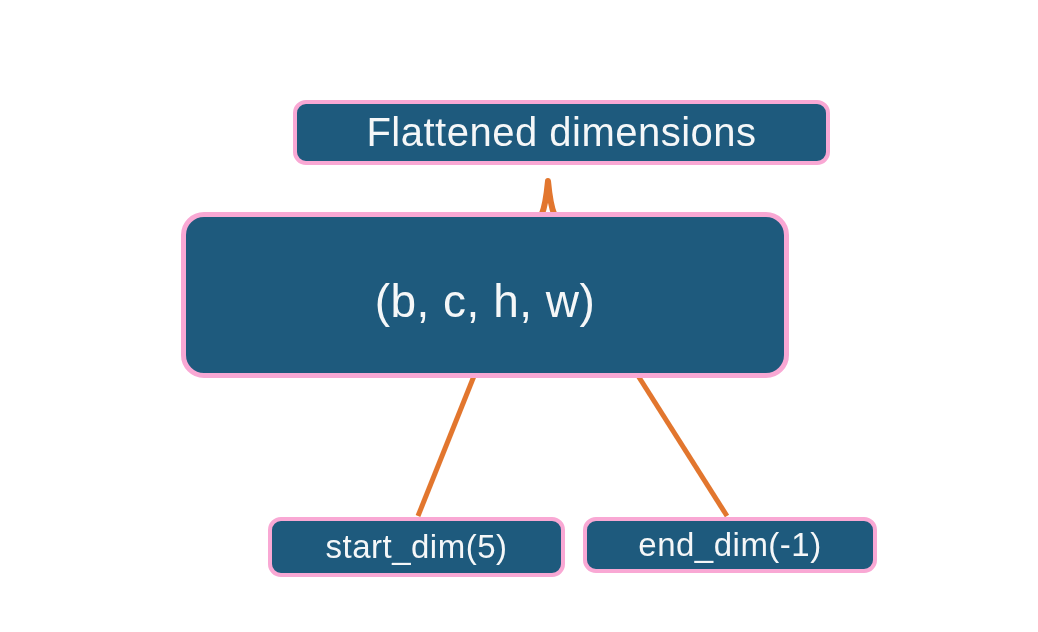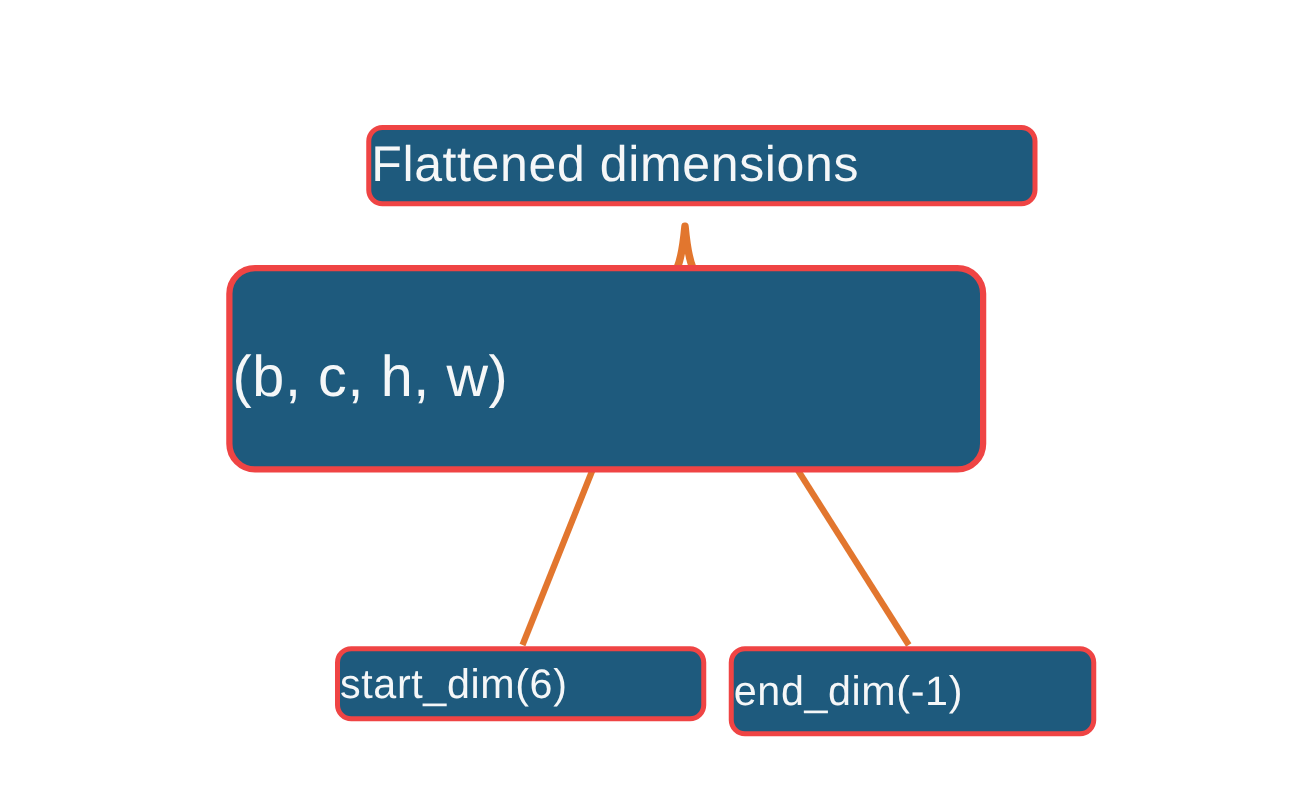--- a/index.html
+++ b/index.html
@@ -20,24 +20,25 @@
     left: 0;
     top: 0;
     width: 1038px;
     height: 632px;
     pointer-events: none;
   }
   .box {
     position: absolute;
     box-sizing: border-box;
     background: #1e5a7d;
-    border: 4px solid #ef4444;
+    border: 4px solid #f9a8d4;
     border-radius: 13px;
     display: flex;
     align-items: center;
+    justify-content: center;
     color: #f5f7f8;
   }
   .top-box {
     left: 293px;
     top: 100px;
     width: 537px;
     height: 65px;
     font-size: 40px;
   }
   .main-box {
@@ -57,21 +58,21 @@
     left: 268px;
     top: 517px;
     width: 297px;
     height: 60px;
     font-size: 33px;
   }
   .end-box {
     left: 583px;
     top: 517px;
     width: 294px;
-    height: 72px;
+    height: 56px;
     font-size: 33px;
   }
   .box-label {
     white-space: nowrap;
     letter-spacing: 0.5px;
   }
 </style>
 </head>
 <body>
 
@@ -96,20 +97,20 @@
 
   <div class="box top-box">
     <span class="box-label">Flattened dimensions</span>
   </div>
 
   <div class="box main-box">
     <span class="box-label">(b, c, h, w)</span>
   </div>
 
   <div class="box start-box">
-    <span class="box-label">start_dim(6)</span>
+    <span class="box-label">start_dim(5)</span>
   </div>
 
   <div class="box end-box">
     <span class="box-label">end_dim(-1)</span>
   </div>
 
 </div>
 
 </body></html>

